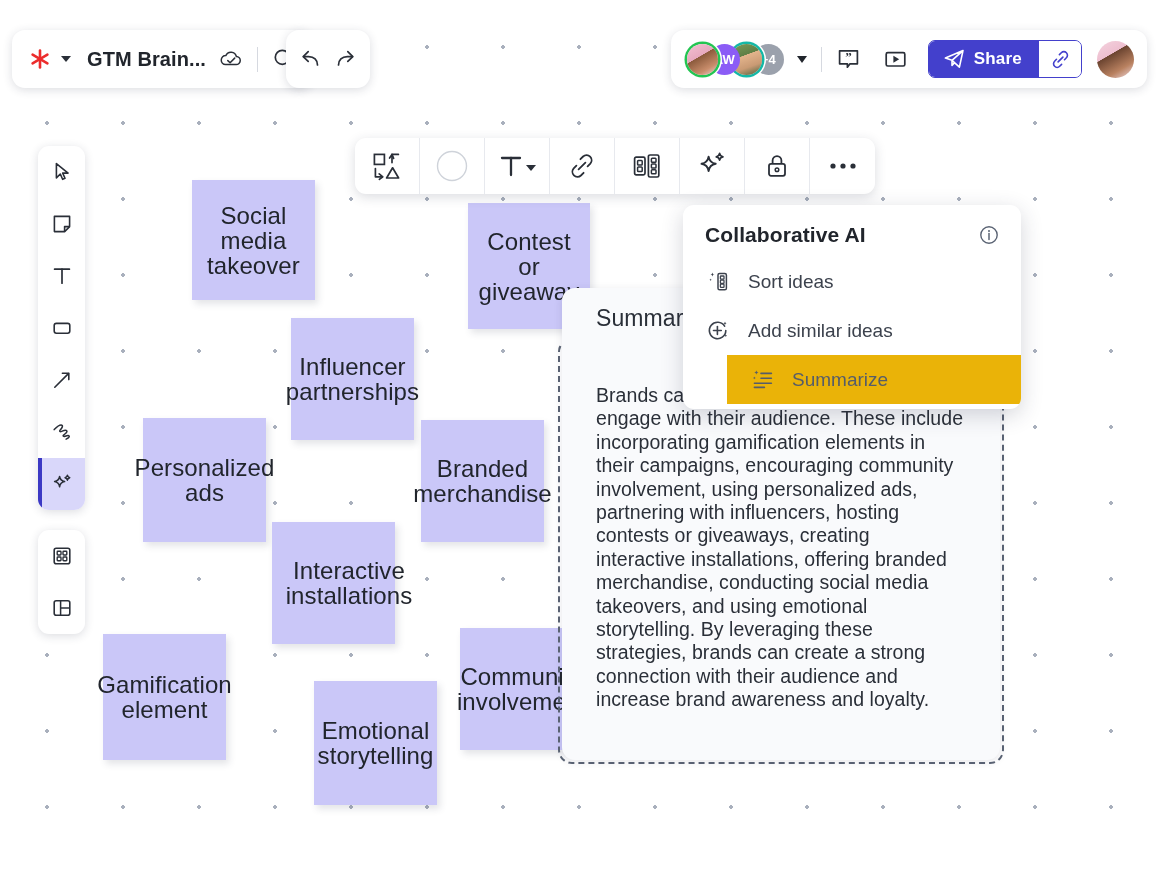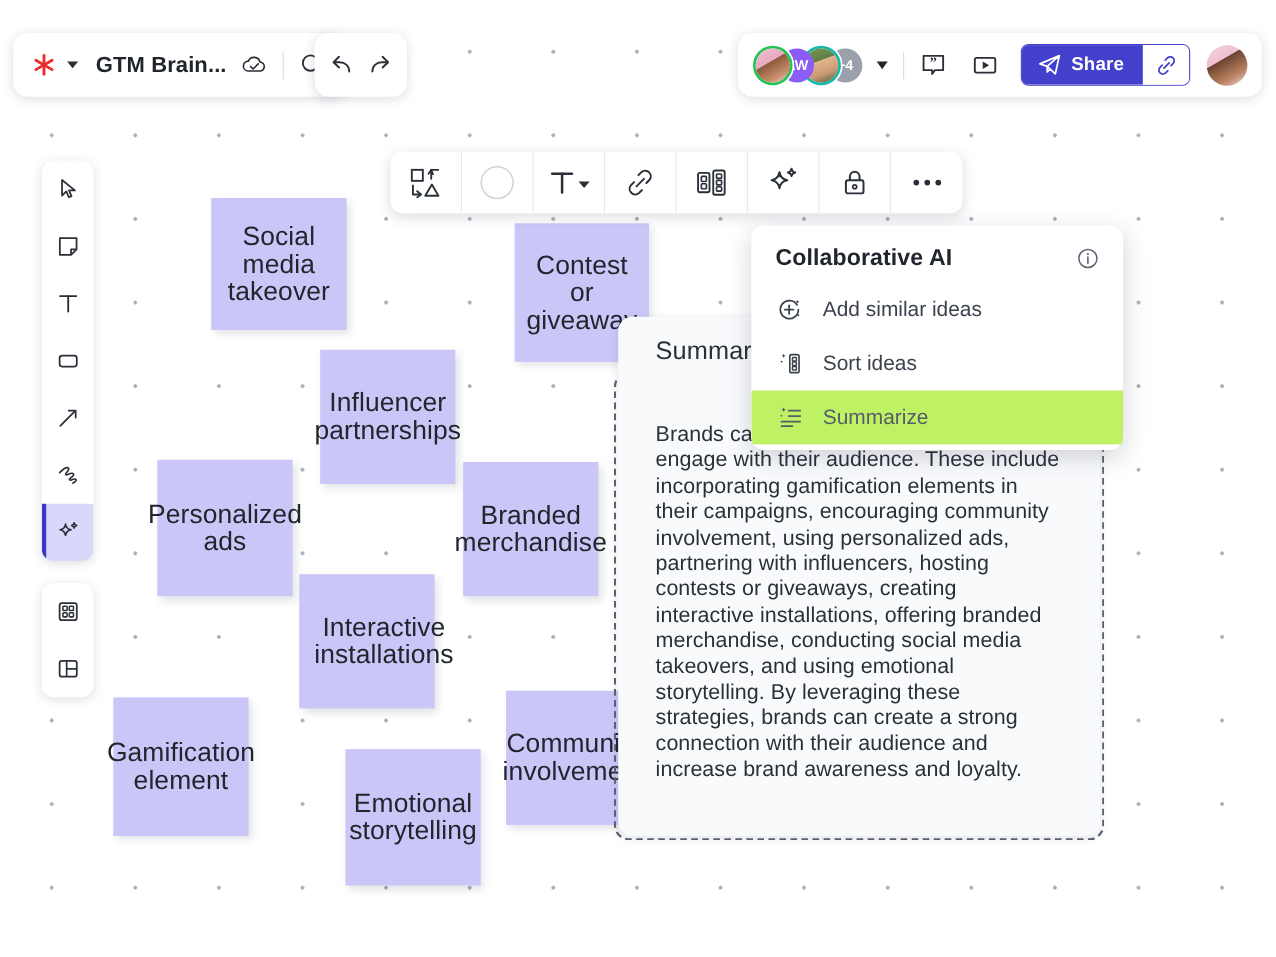--- a/index.html
+++ b/index.html
@@ -234,21 +234,21 @@
     display: flex; align-items: center; justify-content: space-between;
     padding: 18px 22px 10px 22px;
   }
   #ai-menu-title { font-size: 21px; font-weight: 700; color: #21252c; letter-spacing:.1px; }
   .ai-item {
     display: flex; align-items: center; gap: 17px;
     padding: 12px 22px;
     font-size: 19px; color: #3c424d;
     cursor: pointer;
   }
-  .ai-item.highlighted { background: #bef264; color: #565d69; }
+  .ai-item.highlighted { background: #eab308; color: #565d69; margin-left: 44px; }
   .ai-icon { width: 26px; display:flex; align-items:center; justify-content:center; }
 
   svg { display: block; }
 </style>
 </head>
 <body>
 
 <div id="canvas"></div>
 
 <div id="notes-layer">
@@ -498,42 +498,42 @@
         <circle cx="10" cy="10" r="8.2" fill="none" stroke="#5b6474" stroke-width="1.4"></circle>
         <circle cx="10" cy="5.9" r="1" fill="#5b6474"></circle>
         <line x1="10" y1="8.6" x2="10" y2="14.4" stroke="#5b6474" stroke-width="1.5" stroke-linecap="round"></line>
       </svg>
     </div>
   </div>
 
   <div class="ai-item">
     <span class="ai-icon">
       <svg width="25" height="25" viewBox="0 0 25 25">
-        <path d="M18.6 8.2a8.2 8.2 0 1 0 1.2 4.3" fill="none" stroke="#3c424d" stroke-width="1.6" stroke-linecap="round"></path>
-        <line x1="11.4" y1="8.6" x2="11.4" y2="16.4" stroke="#3c424d" stroke-width="1.6" stroke-linecap="round"></line>
-        <line x1="7.5" y1="12.5" x2="15.3" y2="12.5" stroke="#3c424d" stroke-width="1.6" stroke-linecap="round"></line>
-        <path d="M19 3.4c.2 1.2.7 1.7 1.9 1.9-1.2.2-1.7.7-1.9 1.9-.2-1.2-.7-1.7-1.9-1.9 1.2-.2 1.7-.7 1.9-1.9z" fill="#3c424d"></path>
-        <path d="M19.8 16.3c.14.85.5 1.2 1.35 1.35-.85.15-1.21.5-1.35 1.35-.14-.85-.5-1.2-1.35-1.35.85-.15 1.21-.5 1.35-1.35z" fill="#3c424d"></path>
-      </svg>
-    </span>
-    <span>Add similar ideas</span>
-  </div>
-
-  <div class="ai-item">
-    <span class="ai-icon">
-      <svg width="25" height="25" viewBox="0 0 25 25">
         <rect x="12" y="4.4" width="8.4" height="16.4" rx="1.6" fill="none" stroke="#3c424d" stroke-width="1.5"></rect>
         <rect x="14.4" y="7" width="3.6" height="3.2" rx=".6" fill="none" stroke="#3c424d" stroke-width="1.3"></rect>
         <rect x="14.4" y="11.1" width="3.6" height="3.2" rx=".6" fill="none" stroke="#3c424d" stroke-width="1.3"></rect>
         <rect x="14.4" y="15.2" width="3.6" height="3.2" rx=".6" fill="none" stroke="#3c424d" stroke-width="1.3"></rect>
         <path d="M6.4 3.4c.22 1.35.77 1.9 2.1 2.1-1.33.2-1.88.75-2.1 2.1-.22-1.35-.77-1.9-2.1-2.1 1.33-.2 1.88-.75 2.1-2.1z" fill="#3c424d"></path>
         <path d="M4.6 9.4c.14.85.5 1.2 1.35 1.35-.85.15-1.21.5-1.35 1.35-.14-.85-.5-1.2-1.35-1.35.85-.15 1.21-.5 1.35-1.35z" fill="#3c424d"></path>
       </svg>
     </span>
     <span>Sort ideas</span>
+  </div>
+
+  <div class="ai-item">
+    <span class="ai-icon">
+      <svg width="25" height="25" viewBox="0 0 25 25">
+        <path d="M18.6 8.2a8.2 8.2 0 1 0 1.2 4.3" fill="none" stroke="#3c424d" stroke-width="1.6" stroke-linecap="round"></path>
+        <line x1="11.4" y1="8.6" x2="11.4" y2="16.4" stroke="#3c424d" stroke-width="1.6" stroke-linecap="round"></line>
+        <line x1="7.5" y1="12.5" x2="15.3" y2="12.5" stroke="#3c424d" stroke-width="1.6" stroke-linecap="round"></line>
+        <path d="M19 3.4c.2 1.2.7 1.7 1.9 1.9-1.2.2-1.7.7-1.9 1.9-.2-1.2-.7-1.7-1.9-1.9 1.2-.2 1.7-.7 1.9-1.9z" fill="#3c424d"></path>
+        <path d="M19.8 16.3c.14.85.5 1.2 1.35 1.35-.85.15-1.21.5-1.35 1.35-.14-.85-.5-1.2-1.35-1.35.85-.15 1.21-.5 1.35-1.35z" fill="#3c424d"></path>
+      </svg>
+    </span>
+    <span>Add similar ideas</span>
   </div>
 
   <div class="ai-item highlighted">
     <span class="ai-icon">
       <svg width="25" height="25" viewBox="0 0 25 25">
         <line x1="11" y1="6.4" x2="21.4" y2="6.4" stroke="#565d69" stroke-width="1.6" stroke-linecap="round"></line>
         <line x1="11" y1="11.2" x2="21.4" y2="11.2" stroke="#565d69" stroke-width="1.6" stroke-linecap="round"></line>
         <line x1="4.4" y1="16.3" x2="21.4" y2="16.3" stroke="#565d69" stroke-width="1.6" stroke-linecap="round"></line>
         <line x1="4.4" y1="20.4" x2="14.4" y2="20.4" stroke="#565d69" stroke-width="1.6" stroke-linecap="round"></line>
         <path d="M6.4 3.2c.24 1.45.83 2.05 2.28 2.28-1.45.23-2.04.83-2.28 2.28-.24-1.45-.83-2.05-2.28-2.28 1.45-.23 2.04-.83 2.28-2.28z" fill="#565d69"></path>

